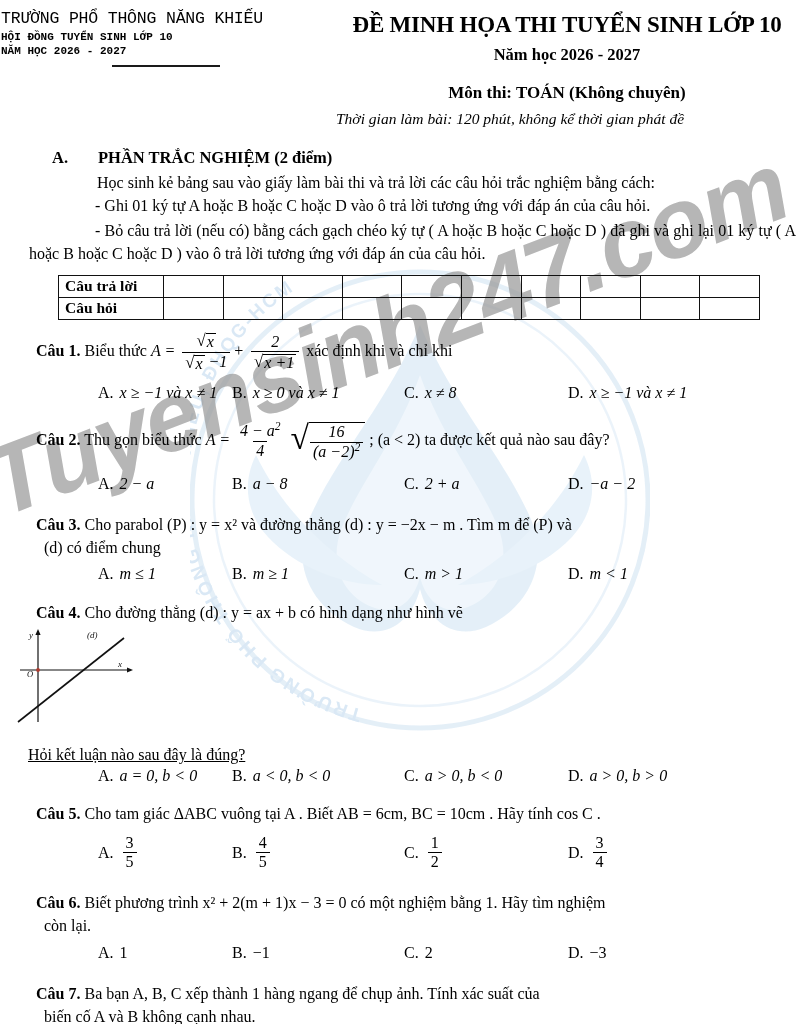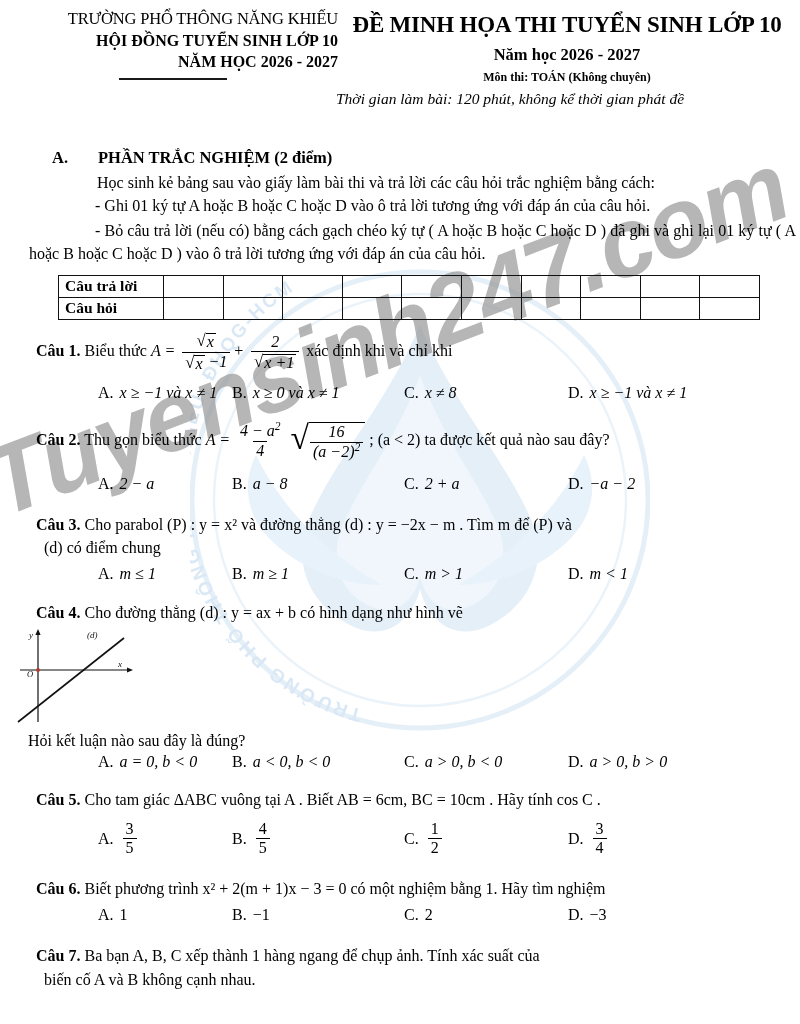--- a/index.html
+++ b/index.html
@@ -24,36 +24,36 @@
     color:#9a9a9a;opacity:.72;
     transform:rotate(-21deg);transform-origin:left center;
     white-space:nowrap;
   }
 
   
   .content{position:relative;z-index:2;}
 
   .hdr{position:absolute;top:8px;left:0;width:800px;}
   .hdr-left{
-    position:absolute;left:8px;top:0;width:330px;text-align:right;
-    font-family:Liberation Serif, serif;
+    position:absolute;left:1px;top:0;width:330px;text-align:left;
+    font-family:Liberation Mono, monospace;
     line-height:1.32;
   }
   .hdr-left .l1{font-size:16.5px;letter-spacing:-.2px;}
-  .hdr-left .l2,.hdr-left .l3{font-weight:bold;font-size:16px;}
+  .hdr-left .l2,.hdr-left .l3{font-weight:bold;font-size:11px;}
   .hdr-rule{
     width:108px;height:2.5px;background:#1a1a1a;margin:6px auto 0 auto;
   }
   .hdr-right{
     position:absolute;left:336px;top:2px;width:462px;text-align:center;
     line-height:1.34;
   }
   .hdr-right .t1{font-weight:bold;font-size:23px;letter-spacing:-.2px;}
   .hdr-right .t2{font-weight:bold;font-size:16.5px;margin-top:3px;}
-  .hdr-right .t3{font-weight:bold;font-size:12px;margin-top:3px;}
+  .hdr-right .t3{font-weight:bold;font-size:17px;margin-top:16px;}
   .hdr-right .t4{font-style:italic;font-size:15.5px;margin-top:4px;text-align:left;padding-right:2px;}
 
   .sec{position:absolute;left:0;top:148px;width:800px;}
   .sec-title{padding-left:52px;font-weight:bold;font-size:16.5px;}
   .sec-title .lbl{display:inline-block;width:46px;}
   .para{font-size:16px;line-height:1.42;padding:0 4px 0 29px;text-align:justify;}
   .para.ind{text-indent:68px;}
   .para.ind2{text-indent:66px;}
 
   table.ans{
@@ -304,21 +304,21 @@
           <line x1="4" y1="96" x2="110" y2="12" stroke="#111" stroke-width="1.6"></line>
 
           <circle cx="24" cy="44" r="1.9" fill="#b03b2e"></circle>
           <text x="13" y="51" font-family="Liberation Serif, serif" font-size="8.5" font-style="italic" fill="#111">O</text>
           <text x="15" y="12" font-family="Liberation Serif, serif" font-size="9" font-style="italic" fill="#111">y</text>
           <text x="104" y="41" font-family="Liberation Serif, serif" font-size="9" font-style="italic" fill="#111">x</text>
           <text x="73" y="12" font-family="Liberation Serif, serif" font-size="9" font-style="italic" fill="#111">(d)</text>
         </svg>
       </div>
 
-      <div class="qtail" style="margin-top:2px;">Hỏi kết luận nào sau đây là đúng?</div>
+      <div class="qtail" style="margin-top:16px;text-decoration:underline;">Hỏi kết luận nào sau đây là đúng?</div>
       <div class="opts" style="margin-top:3px;">
         <div class="o o1">
             <span class="ol">A.</span>
             <span class="it">a = 0, b &lt; 0</span>
           </div>
         <div class="o o2">
             <span class="ol">B.</span>
             <span class="it">a &lt; 0, b &lt; 0</span>
           </div>
         <div class="o o3">
@@ -363,20 +363,21 @@
             <span class="num">3</span>
             <span class="den">4</span>
           </span>
         </div>
       </div>
 
       <div class="q qlead" style="margin-top:20px;">
         <span class="qnum">Câu 6.</span>
         <span>Biết phương trình x² + 2(m + 1)x − 3 = 0 có một nghiệm bằng 1. Hãy tìm nghiệm</span>
       </div>
+      <div class="q">còn lại.</div>
       <div class="opts" style="margin-top:6px;">
         <div class="o o1">
             <span class="ol">A.</span>
             <span>1</span>
           </div>
         <div class="o o2">
             <span class="ol">B.</span>
             <span>−1</span>
           </div>
         <div class="o o3">

